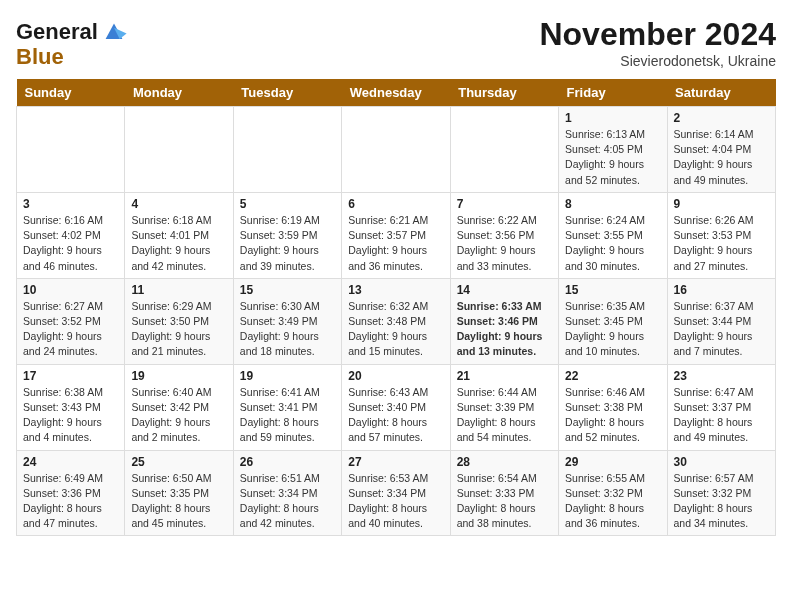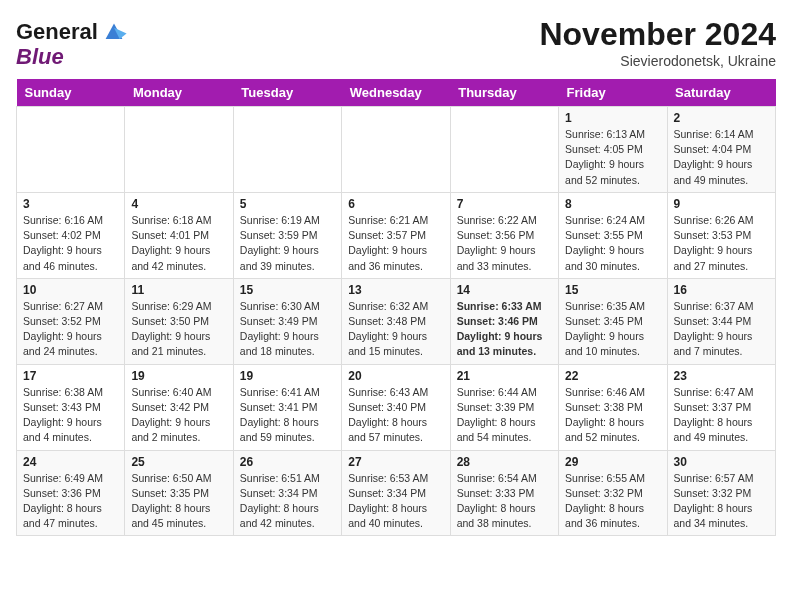--- a/index.html
+++ b/index.html
@@ -20,22 +20,21 @@
       display: flex;
       align-items: center;
     }
     .logo-text {
       font-size: 22px;
       font-weight: bold;
       color: #1a1a1a;
       line-height: 1;
     }
     .logo-text span {
-      color: #701a75;
-      font-style: italic;
+      color: #a16207;
     }
     .logo-icon {
       width: 28px;
       height: 28px;
       margin-left: 2px;
     }
     .title-section {
       text-align: right;
     }
     .month-title {
@@ -46,21 +45,21 @@
     .subtitle {
       font-size: 14px;
       color: #444;
     }
     table {
       width: 100%;
       border-collapse: collapse;
       table-layout: fixed;
     }
     thead th {
-      background-color: #a21caf;
+      background-color: #a16207;
       color: white;
       text-align: left;
       padding: 6px 8px;
       font-size: 13px;
       font-weight: bold;
     }
     tbody td {
       border: 1px solid #ddd;
       vertical-align: top;
       padding: 4px 6px;

